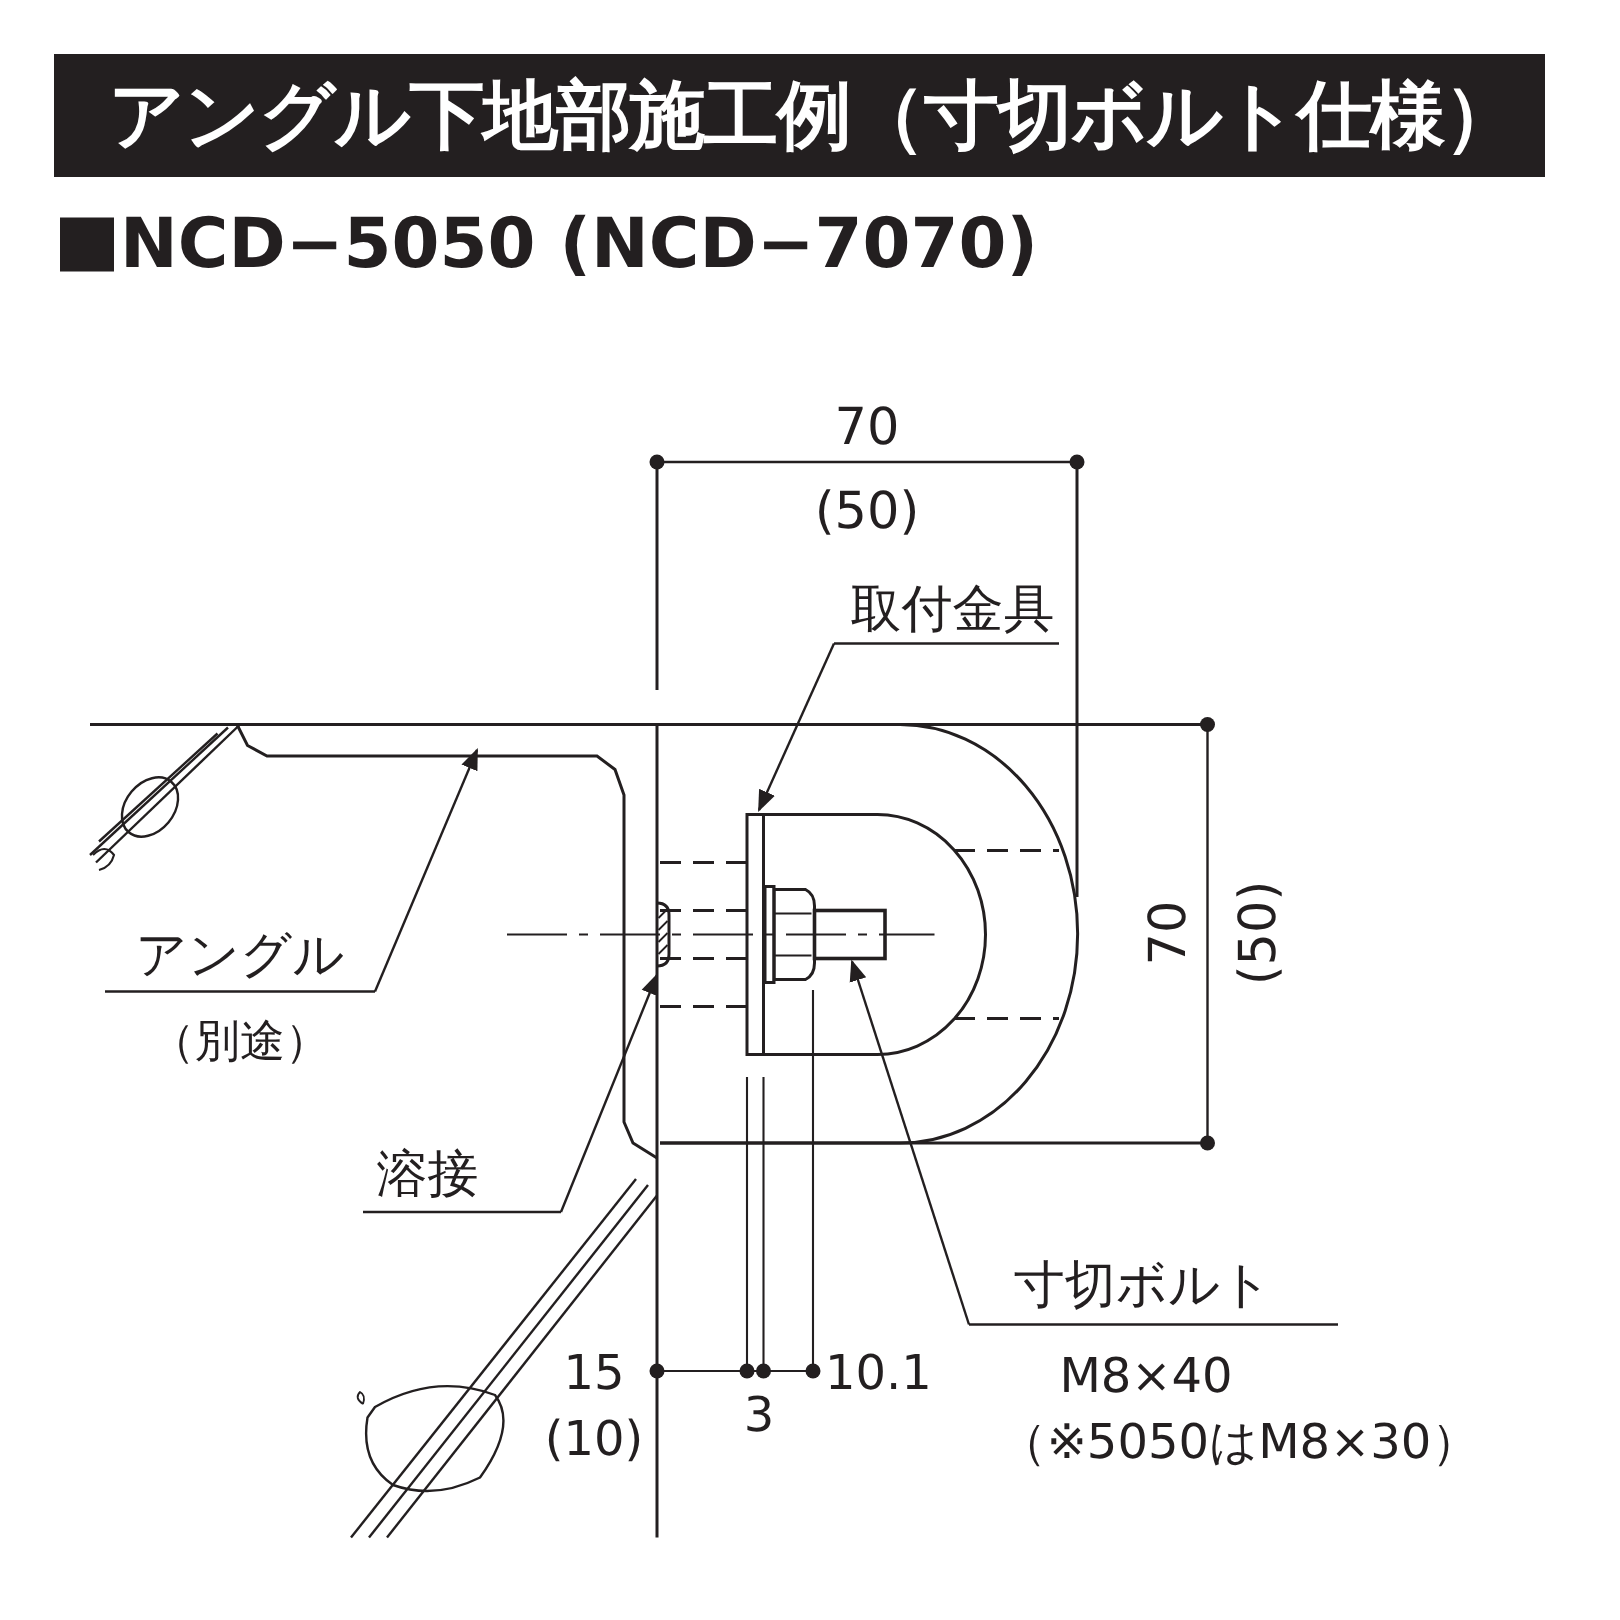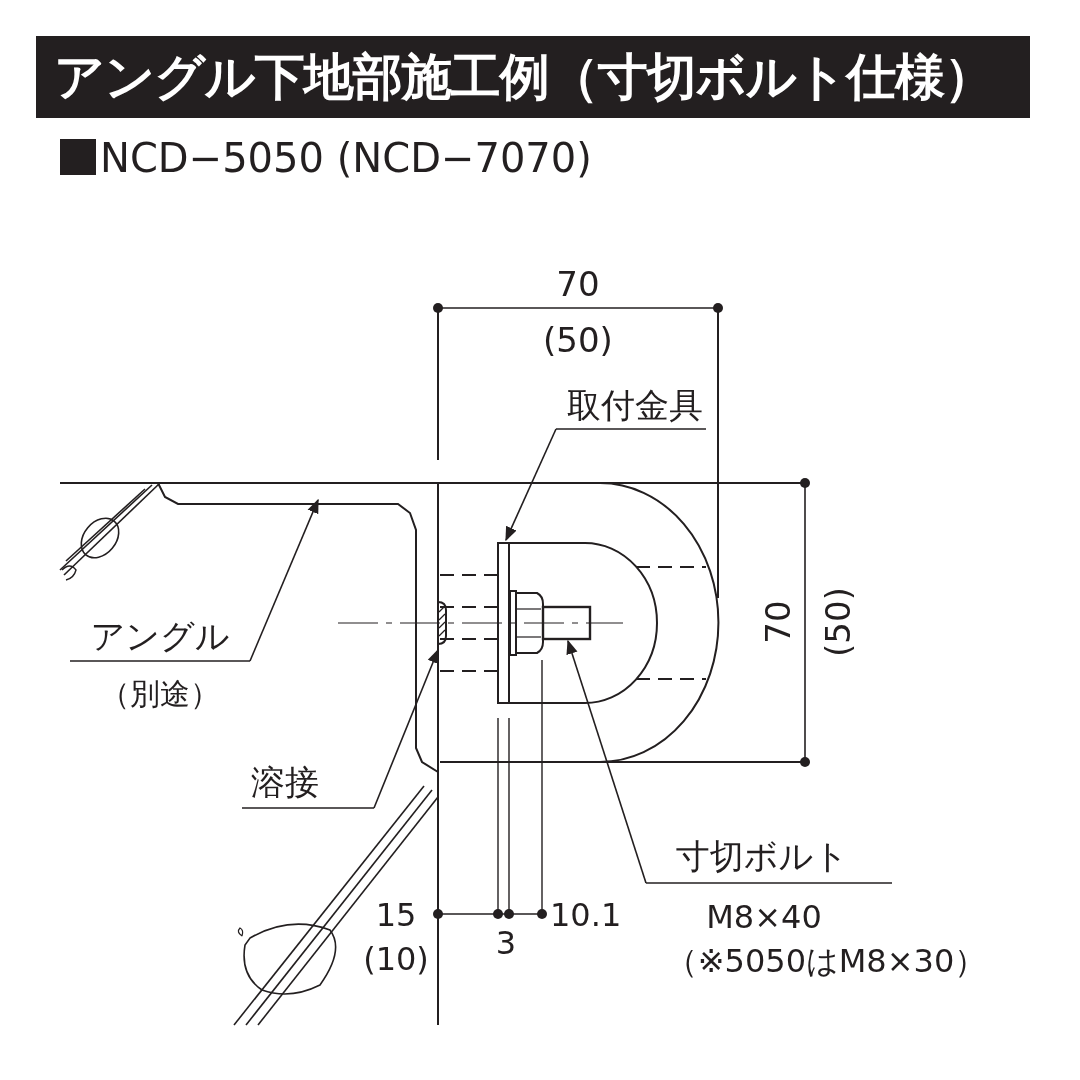--- a/index.html
+++ b/index.html
@@ -1,23 +1,23 @@
 <!DOCTYPE html>
 <html><head>
 <meta charset="utf-8">
 <style>
   html, body { margin: 0; padding: 0; background: #ffffff; }
   body { width: 1080px; height: 1080px; position: relative; overflow: hidden;
          font-family: "DejaVu Sans", "Liberation Sans", sans-serif; color: #231f20; }
   .title-bar { position: absolute; left: 36px; top: 36px; width: 994px; height: 82px;
-               background: #231f20; display: flex; align-items: center; }
+               background: #231f20; display: flex; align-items: center; justify-content: center; }
   .title-text { color: #ffffff; font-size: 50px; font-weight: bold; letter-spacing: -1px;
                 padding-left: 18px; white-space: nowrap; }
-  .subtitle { position: absolute; left: 60px; top: 135px; font-size: 40px; white-space: nowrap;
-              font-family: "DejaVu Sans", sans-serif; font-weight: normal; }
+  .subtitle { position: absolute; left: 40px; top: 135px; font-size: 46px; white-space: nowrap;
+              font-family: "DejaVu Sans", sans-serif; font-weight: bold; }
   .subtitle .sq { display: inline-block; width: 36px; height: 36px; background: #231f20;
                   vertical-align: -3px; margin-right: 4px; }
   svg.drawing { position: absolute; left: 0; top: 0; }
   svg text { font-family: "DejaVu Sans", "Liberation Sans", sans-serif; fill: #231f20; }
 </style>
 </head>
 <body>
 
 <div class="title-bar">
   <span class="title-text">アングル下地部施工例（寸切ボルト仕様）</span>

